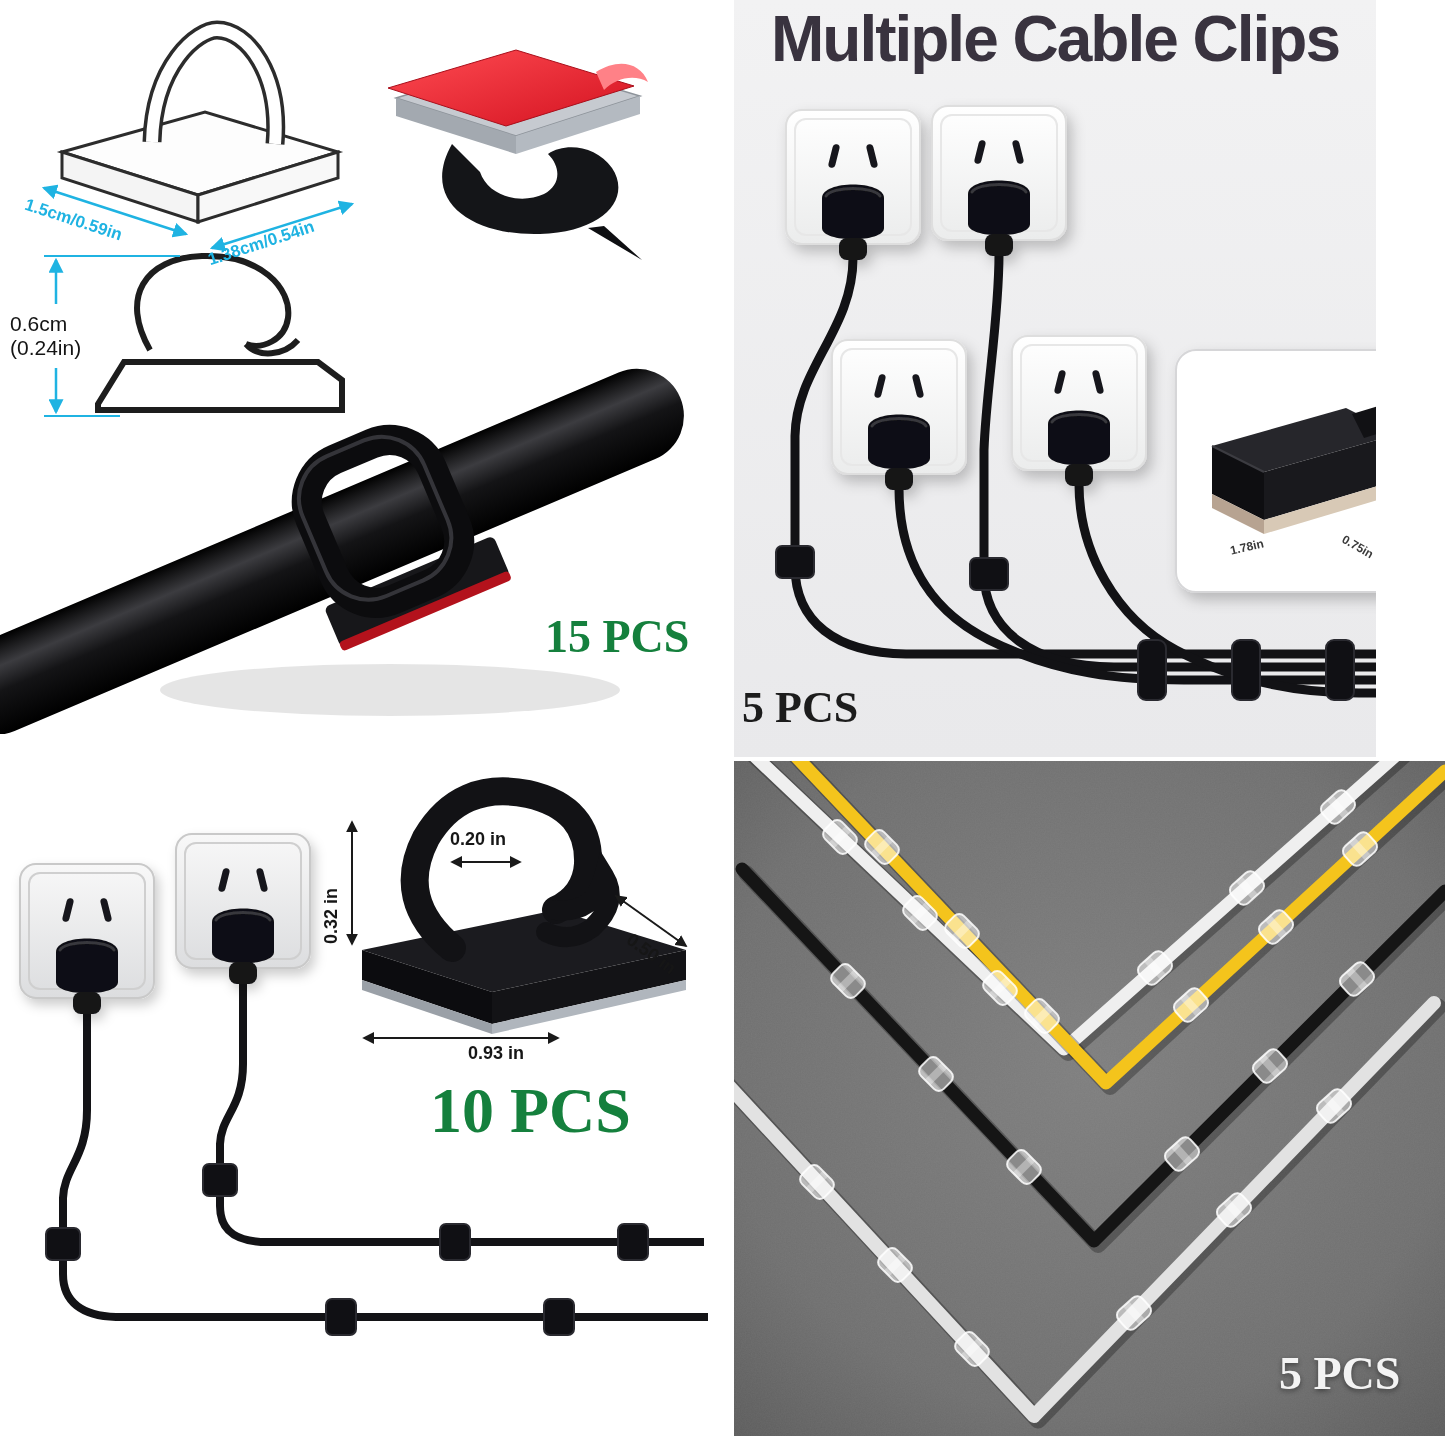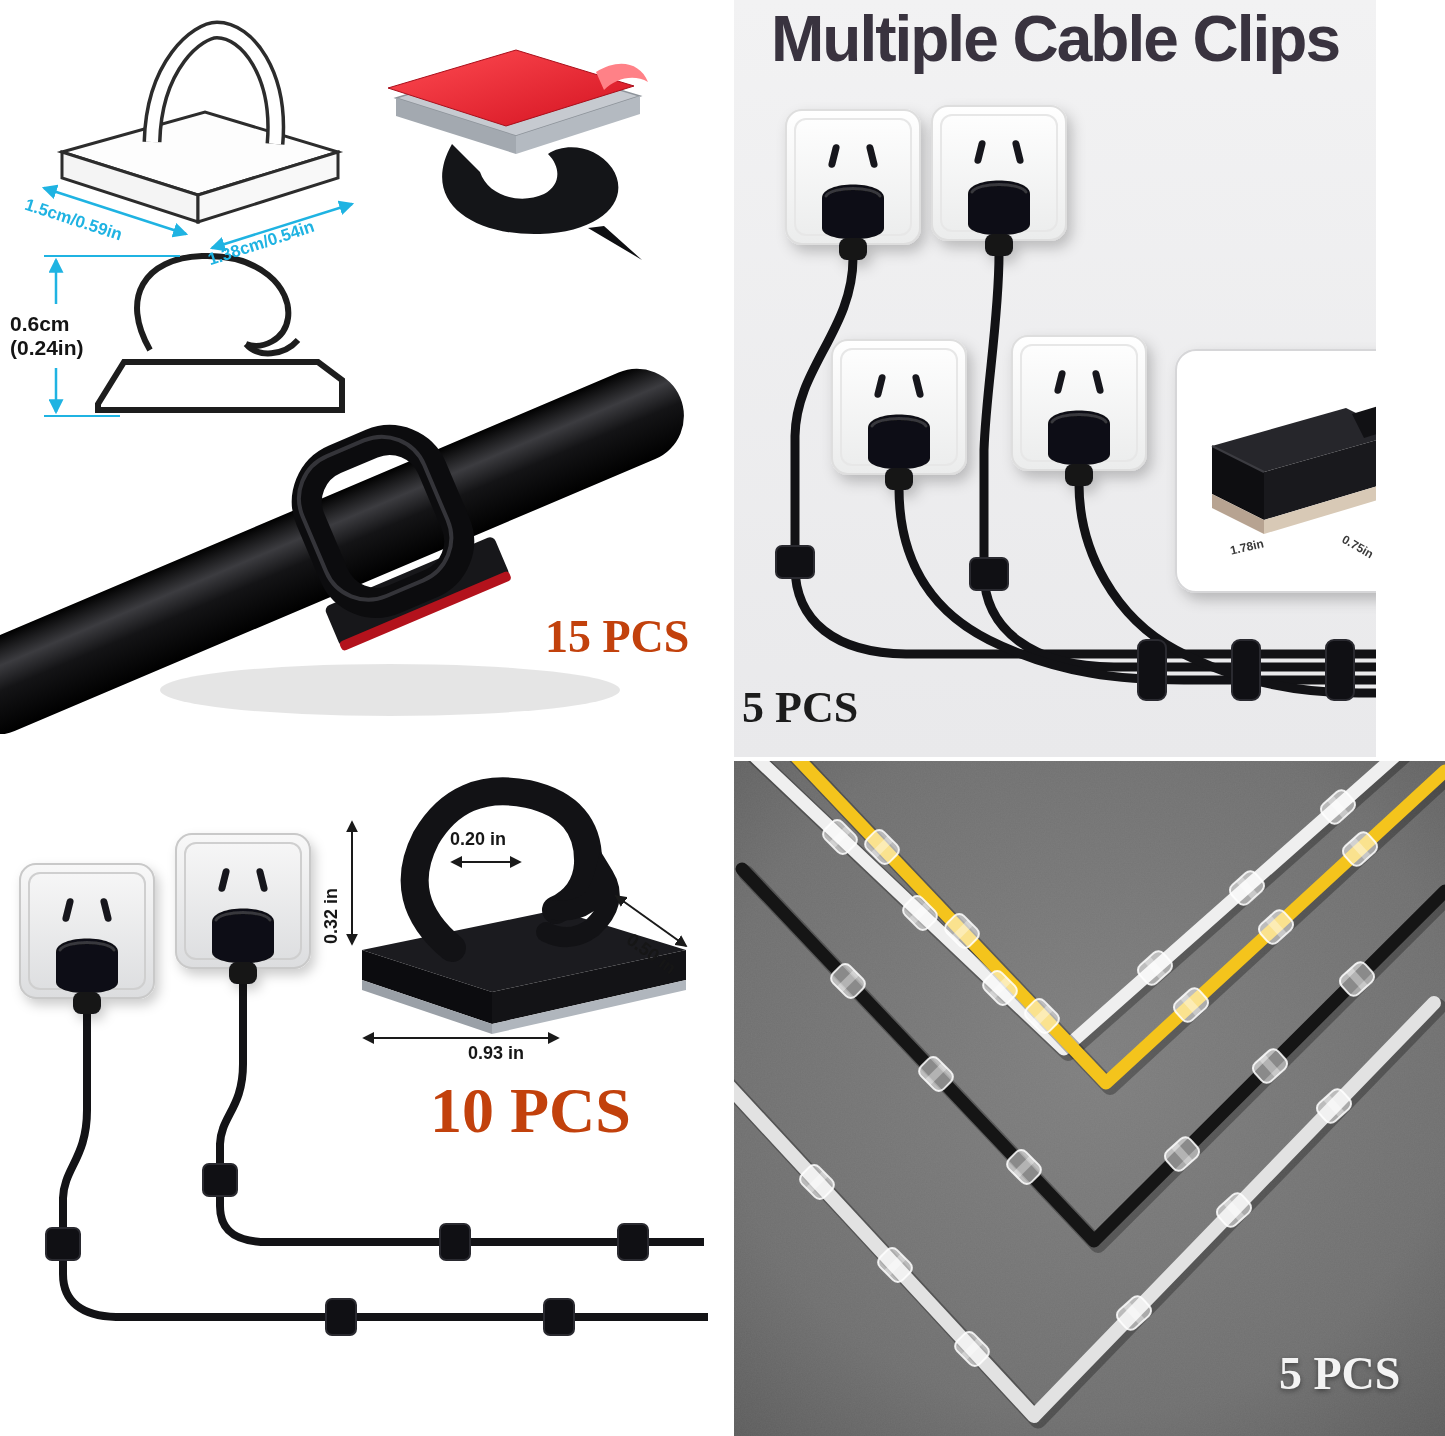--- a/index.html
+++ b/index.html
@@ -12,30 +12,30 @@
   #panel-tl { left:0;    top:0;    width:730px; height:734px; background:#ffffff; }
   #panel-tr { left:734px; top:0;   width:642px; height:757px; background:linear-gradient(180deg,#f2f2f3 0%,#e9e9eb 100%); }
   #panel-bl { left:0;    top:738px; width:730px; height:698px; background:#ffffff;padding-left:22px; }
   #panel-br { left:734px; top:761px; width:711px; height:675px; background:#707070; }
   svg.fill { position:absolute; left:0; top:0; }
 
   .lbl { position:absolute; white-space:nowrap; transform-origin:0 0; line-height:1.1; }
   .cyan { color:#1fb3e2; font-size:17px; font-weight:bold; }
   .blk  { color:#161616; font-size:18px; font-weight:bold; }
   .tiny { color:#3a3a3a; font-size:12px; font-weight:bold; }
-  .count { position:absolute; font-family:"Liberation Serif", serif; font-weight:700; color:#c2410c; white-space:nowrap; }
+  .count { position:absolute; font-family:"Liberation Serif", serif; font-weight:700; color:#15803d; white-space:nowrap; }
   #tl-count { left:545px; top:610px; font-size:46px; }
   #tr-count { left:8px;   top:682px; font-size:44px; color:#1c1c1c; }
   #bl-count { left:430px; top:336px; font-size:64px; }
   #br-count { left:545px; top:586px; font-size:46px; color:#f3f3f3; text-shadow:0 2px 5px rgba(0,0,0,0.45); }
   #tr-title {
     position:absolute; left:0; top:2px; width:100%; text-align:center;
     font-size:64px; font-weight:bold; letter-spacing:-2px; color:#39333f;
   }
-  .h-dim { position:absolute; left:10px; top:312px; color:#141414; font-size:21px; font-weight:bold; line-height:1.15; }
+  .h-dim { position:absolute; left:10px; top:312px; color:#141414; font-size:21px; font-weight:normal; line-height:1.15; }
 </style>
 </head>
 <body>
 
 <div id="canvas">
 
   <section class="panel" id="panel-tl">
     <svg class="fill" width="730" height="734" viewBox="0 0 730 734">
       <defs>
         <marker id="tl-arr" viewBox="0 0 10 10" refX="8.5" refY="5" markerWidth="6" markerHeight="6" orient="auto-start-reverse">

